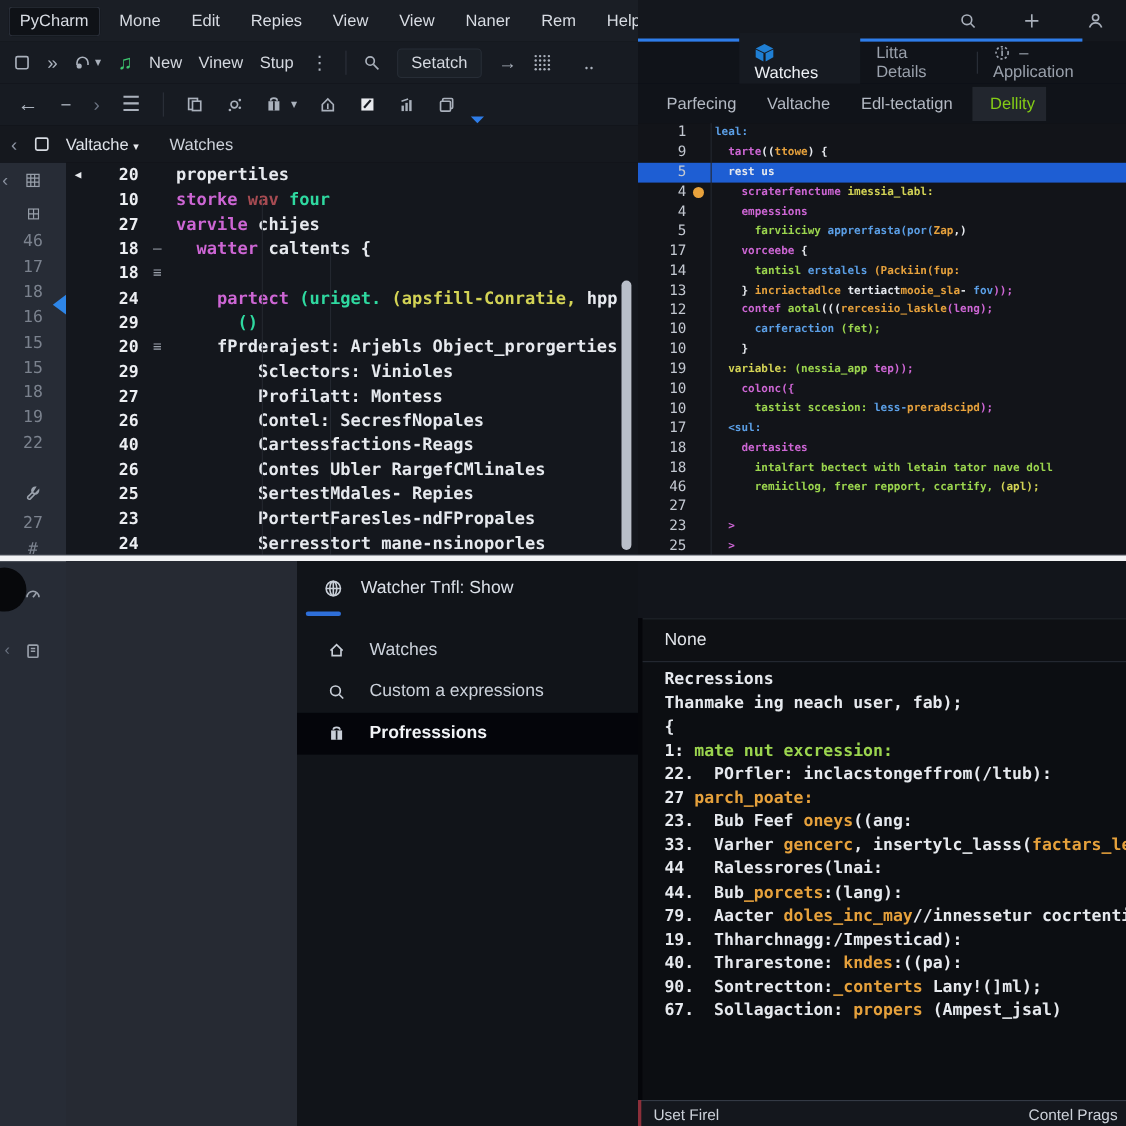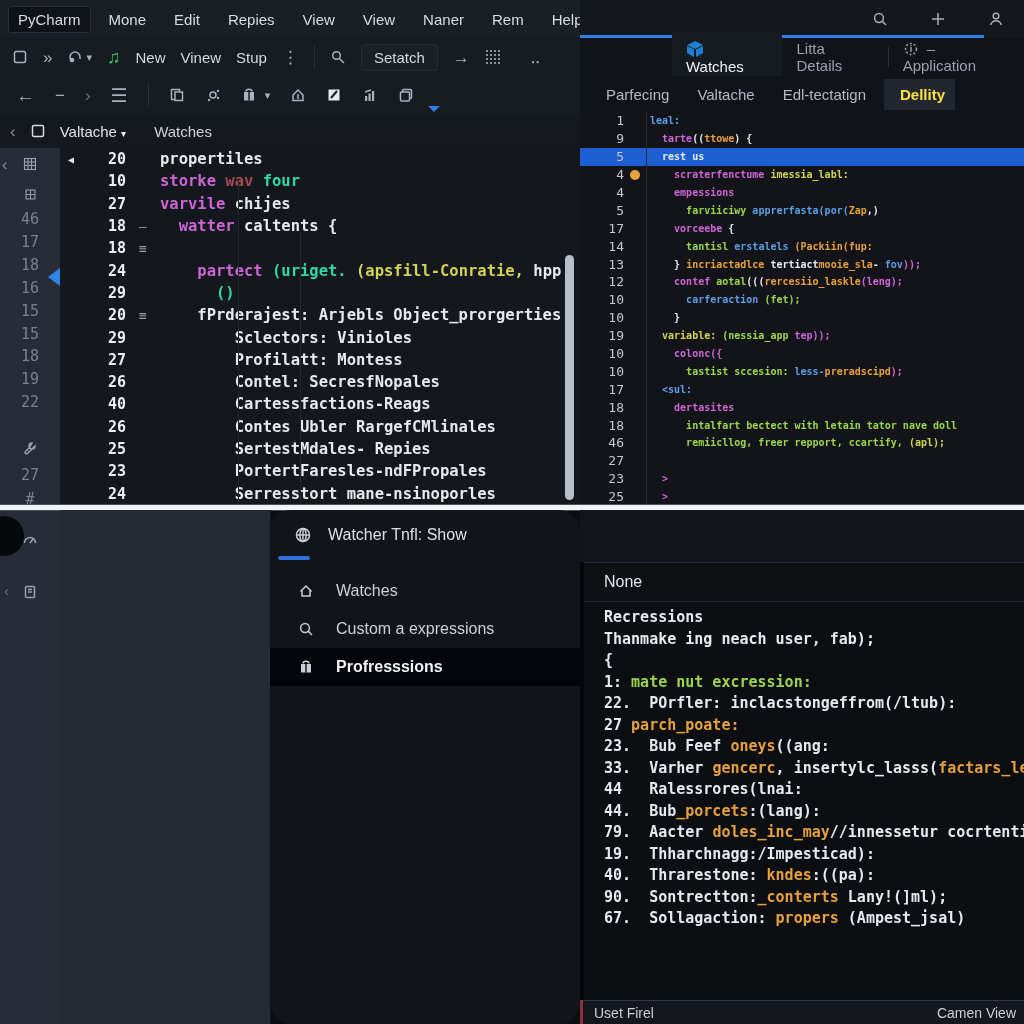--- a/index.html
+++ b/index.html
@@ -23,21 +23,21 @@
   #searchbox{display:flex;align-items:flex-end;gap:10px;background:#1b2027;border:1px solid #272d36;border-radius:4px;padding:4px 12px;}
   #searchbox span{font-size:15px;color:#d4d8df;}
   .cssdown{width:0;height:0;border-left:6px solid transparent;border-right:6px solid transparent;border-top:6px solid #2e7de9;}
   
   #righttabs{left:580px;top:38px;width:444px;height:38px;background:#101319;display:flex;align-items:center;box-sizing:border-box;padding-left:14px;}
   .rtab{font-size:15px;color:#9aa1ac;padding:9px 14px;}
   .rtab.active{color:#eef1f5;background:#161a21;}
   .rtab-sep{width:1px;height:20px;background:#2c313a;}
   #rightsubtabs{left:580px;top:76px;width:444px;height:36px;background:#101319;display:flex;align-items:center;box-sizing:border-box;padding-left:16px;gap:8px;}
   .stab{font-size:15px;color:#b4bac4;padding:7px 10px;}
-  .stab.active{color:#fde047;background:#22262e;font-weight:700;padding-left:16px;}
+  .stab.active{color:#84cc16;background:#22262e;font-weight:400;padding-left:16px;}
   
   #leftheader{left:0;top:114px;width:580px;height:34px;background:#15181e;display:flex;align-items:center;gap:14px;padding-left:10px;box-sizing:border-box;}
   #leftheader .hdr{font-size:15px;color:#dfe3ea;}
   #leftheader .hdr2{font-size:15px;color:#cdd2da;margin-left:14px;}
   
   #leftstrip{left:0;top:148px;width:60px;height:876px;background:#272c36;}
   .stripnum{position:absolute;width:60px;text-align:center;font-size:15px;color:#7b828e;font-family:"DejaVu Sans Mono",monospace;}
   .stripicon{position:absolute;width:60px;display:flex;justify-content:center;color:#9aa1ac;}
   #striparrow{position:absolute;right:0;width:0;height:0;border-top:9px solid transparent;border-bottom:9px solid transparent;border-right:12px solid #2e86e8;}
   #stripnotch{position:absolute;left:-16px;top:368px;width:40px;height:40px;border-radius:50%;background:#07080b;}
@@ -55,21 +55,21 @@
   .rrow.sel{background:#1e5ed3;}
   .rrow .num{width:44px;text-align:right;color:#c3c8d1;font-size:13px;font-family:"DejaVu Sans Mono",monospace;}
   .rrow .bp{width:22px;display:flex;justify-content:center;align-items:center;}
   .rrow .bp i{width:10px;height:10px;border-radius:50%;background:#e8a23c;}
   .rrow .code{font-size:10px;font-weight:600;padding-left:4px;}
   #rgutterline{position:absolute;left:646px;top:112px;width:1px;height:394px;background:#23272f;}
   
   #hdivider{left:0;top:505px;width:1024px;height:5px;background:#f2f3f5;box-shadow:0 -1px 0 #4a4f58,0 1px 0 #4a4f58;}
   
   #leftpanel2{left:60px;top:510px;width:210px;height:514px;background:#262a33;border-right:1px solid #14171d;}
-  #bottommiddle{left:270px;top:510px;width:310px;height:514px;background:#111419;border-radius:21px;}
+  #bottommiddle{left:270px;top:510px;width:310px;height:514px;background:#111419;}
   #bm-header{display:flex;align-items:center;gap:16px;padding:16px 0 0 24px;color:#dbe0e8;font-size:16px;}
   #bm-underline{position:absolute;left:8px;top:46px;width:32px;height:4px;border-radius:2px;background:#2e6fd9;}
   .bm-item{display:flex;align-items:center;gap:22px;height:38px;padding-left:28px;color:#ccd2db;font-size:16px;}
   .bm-item.selected{background:#04050a;color:#f2f4f7;font-weight:700;}
   #bottomrighttop{left:580px;top:510px;width:444px;height:52px;background:#12151b;}
   #bottomright{left:580px;top:562px;width:444px;height:438px;background:#0c0e12;border-left:4px solid #05060a;box-sizing:border-box;overflow:hidden;}
   #br-none{height:38px;display:flex;align-items:center;padding-left:20px;font-size:16px;color:#e2e5ea;background:#0e1014;border-top:1px solid #262b33;border-bottom:1px solid #262b33;}
   #br-lines{padding:6px 0 0 20px;}
   .brline{height:21.5px;font-size:15px;font-weight:600;}
   
@@ -378,17 +378,17 @@
   </div>
 
   <div id="bottomrighttop" class="abs"></div>
   <div id="bottomright" class="abs">
     <div id="br-none">None</div>
     <div id="br-lines" class="mono"><div class="brline"><span style="color: rgb(230, 233, 238);">Recressions</span></div><div class="brline"><span style="color: rgb(230, 233, 238);">Thanmake ing neach user, fab);</span></div><div class="brline"><span style="color: rgb(230, 233, 238);">{</span></div><div class="brline"><span style="color: rgb(230, 233, 238);">1: </span><span style="color: rgb(155, 213, 78);">mate nut excression:</span></div><div class="brline"><span style="color: rgb(230, 233, 238);">22.  POrfler: inclacstongeffrom(/ltub):</span></div><div class="brline"><span style="color: rgb(230, 233, 238);">27 </span><span style="color: rgb(230, 161, 60);">parch_poate:</span></div><div class="brline"><span style="color: rgb(230, 233, 238);">23.  Bub Feef </span><span style="color: rgb(230, 161, 60);">oneys</span><span style="color: rgb(230, 233, 238);">((ang:</span></div><div class="brline"><span style="color: rgb(230, 233, 238);">33.  Varher </span><span style="color: rgb(230, 161, 60);">gencerc</span><span style="color: rgb(230, 233, 238);">, insertylc_lasss(</span><span style="color: rgb(230, 161, 60);">factars_less</span></div><div class="brline"><span style="color: rgb(230, 233, 238);">44   Ralessrores(lnai:</span></div><div class="brline"><span style="color: rgb(230, 233, 238);">44.  Bub</span><span style="color: rgb(230, 161, 60);">_porcets</span><span style="color: rgb(230, 233, 238);">:(lang):</span></div><div class="brline"><span style="color: rgb(230, 233, 238);">79.  Aacter </span><span style="color: rgb(230, 161, 60);">doles_inc_may</span><span style="color: rgb(230, 233, 238);">//innessetur cocrtentiles:</span></div><div class="brline"><span style="color: rgb(230, 233, 238);">19.  Thharchnagg:/Impesticad):</span></div><div class="brline"><span style="color: rgb(230, 233, 238);">40.  Thrarestone: </span><span style="color: rgb(230, 161, 60);">kndes</span><span style="color: rgb(230, 233, 238);">:((pa):</span></div><div class="brline"><span style="color: rgb(230, 233, 238);">90.  Sontrectton:</span><span style="color: rgb(230, 161, 60);">_conterts</span><span style="color: rgb(230, 233, 238);"> Lany!(]ml);</span></div><div class="brline"><span style="color: rgb(230, 233, 238);">67.  Sollagaction: </span><span style="color: rgb(230, 161, 60);">propers</span><span style="color: rgb(230, 233, 238);"> (Ampest_jsal)</span></div></div>
   </div>
 
   <div id="statusbar" class="abs">
     <span>Uset Firel</span>
-    <span>Camen View</span>
+    <span>Contel Prags</span>
   </div>
   <div id="redaccent" class="abs"></div>
 
 </div>
 
 </body></html>

